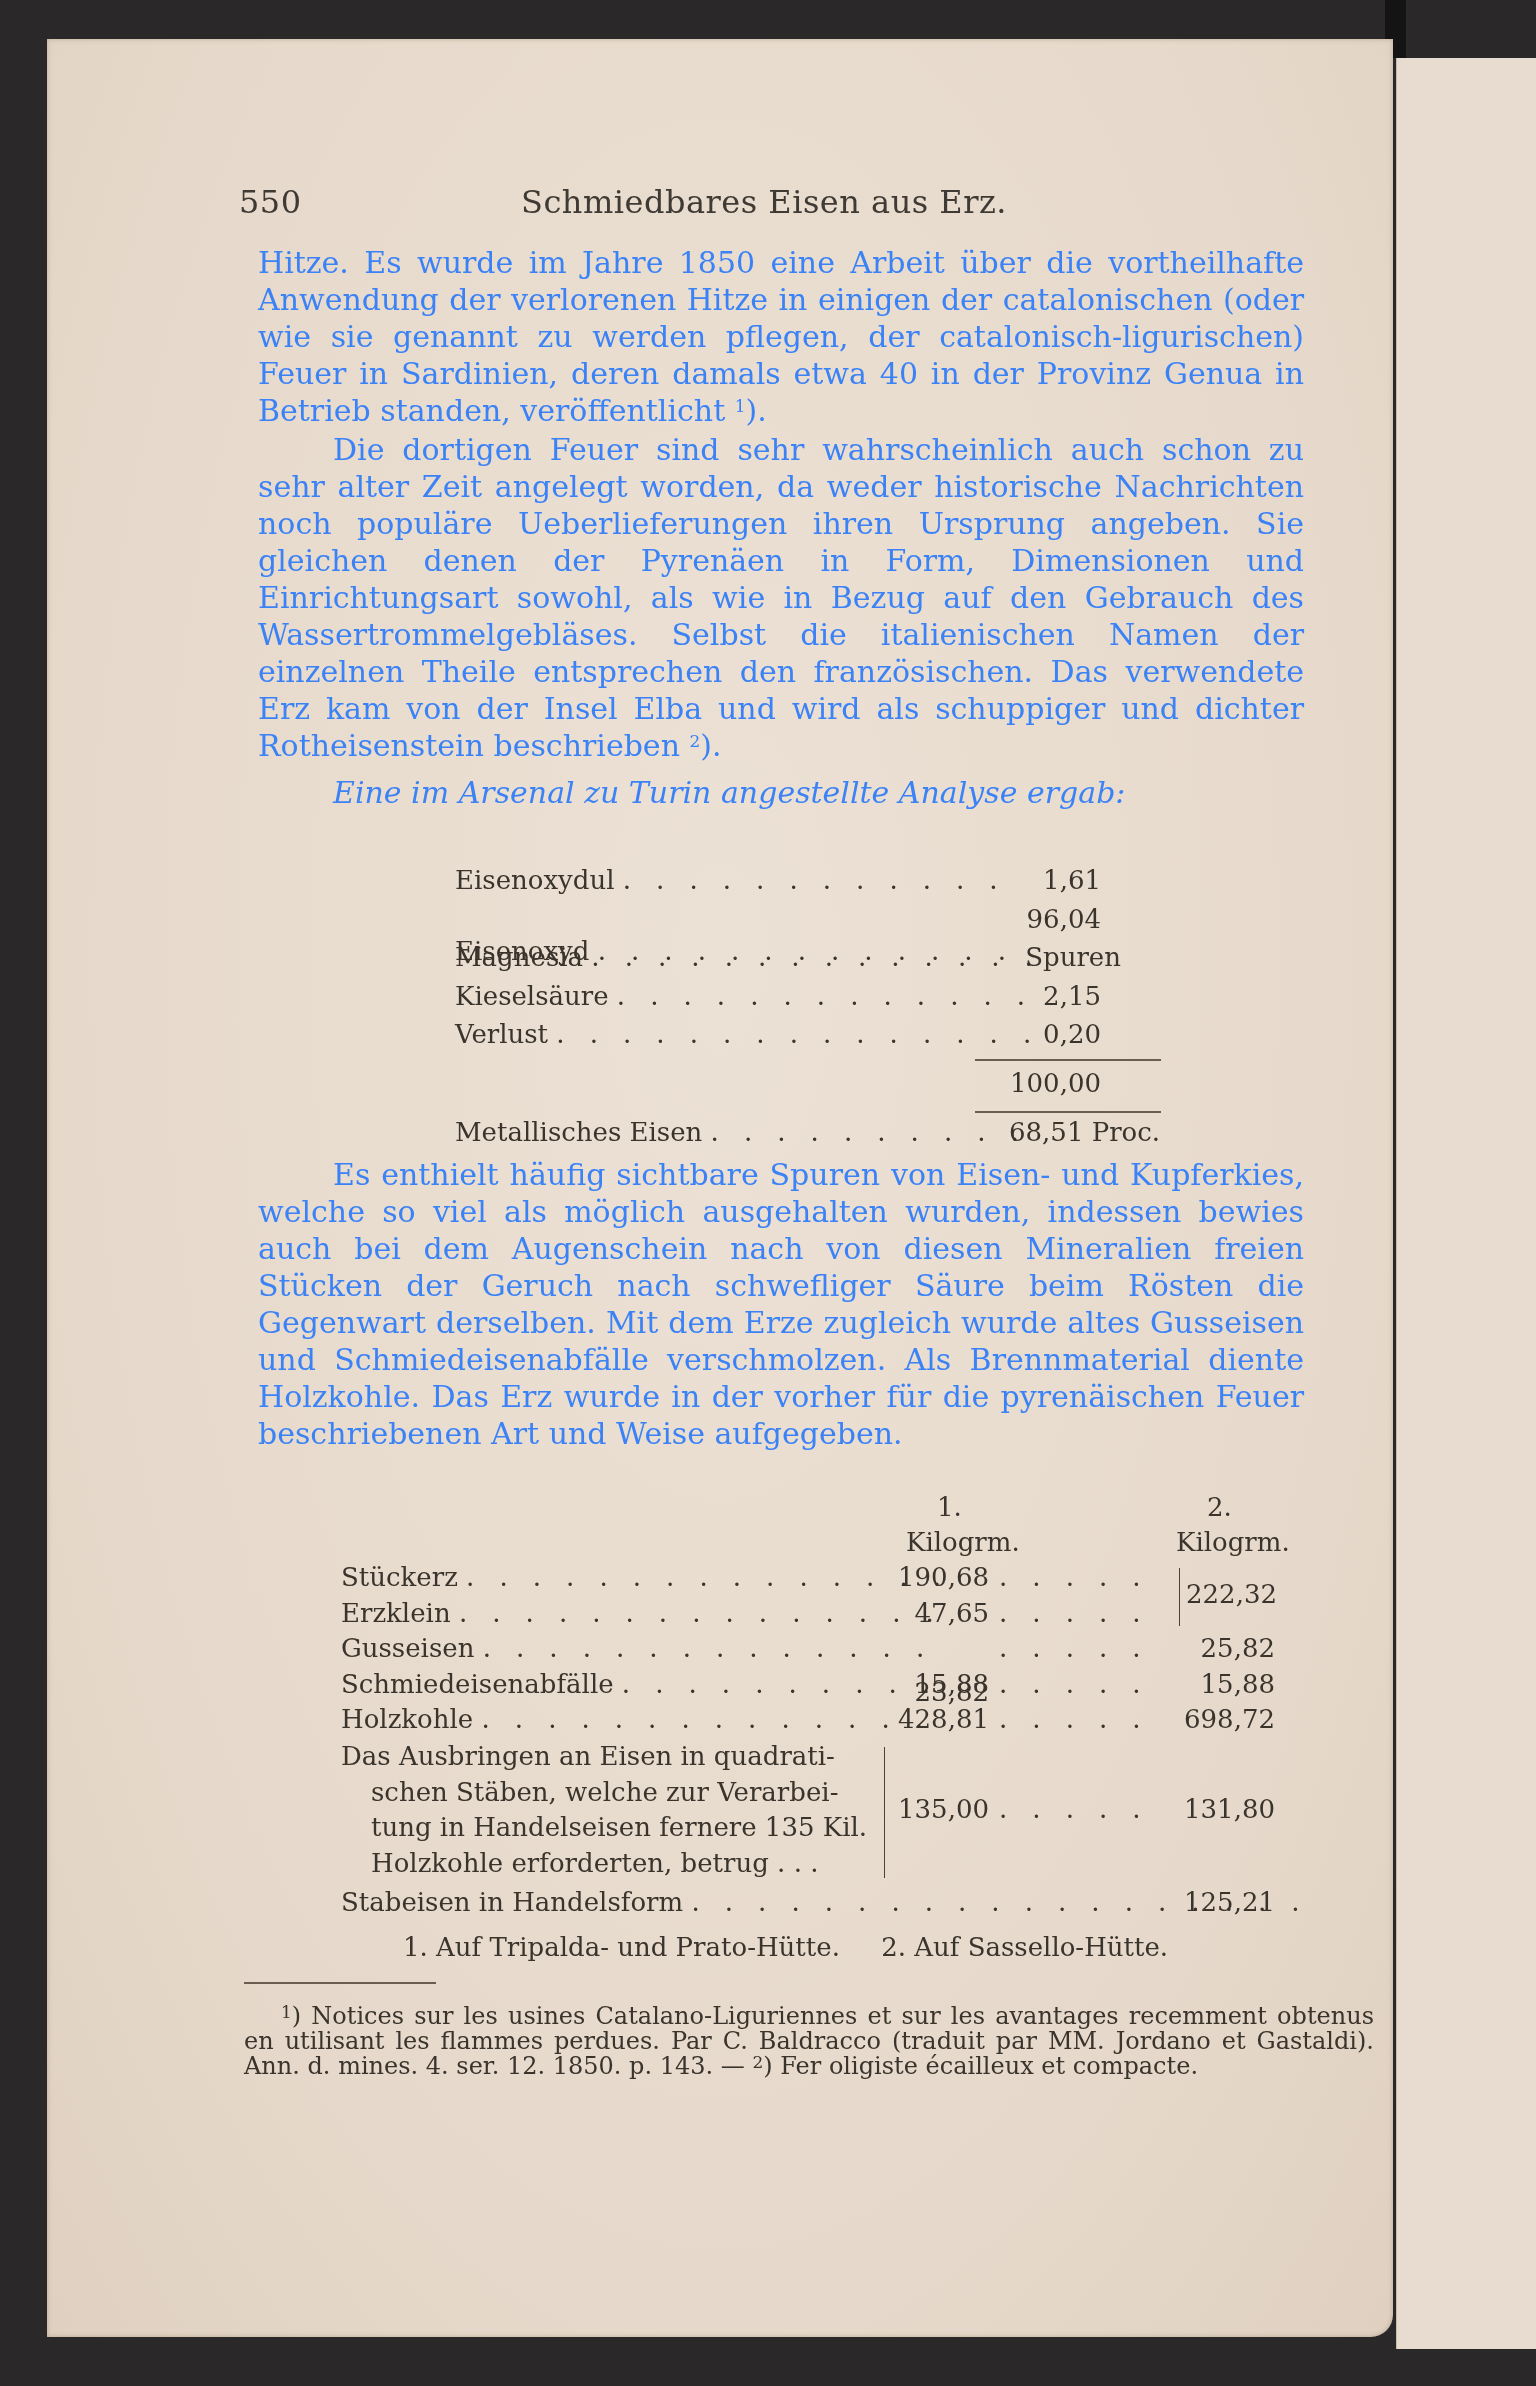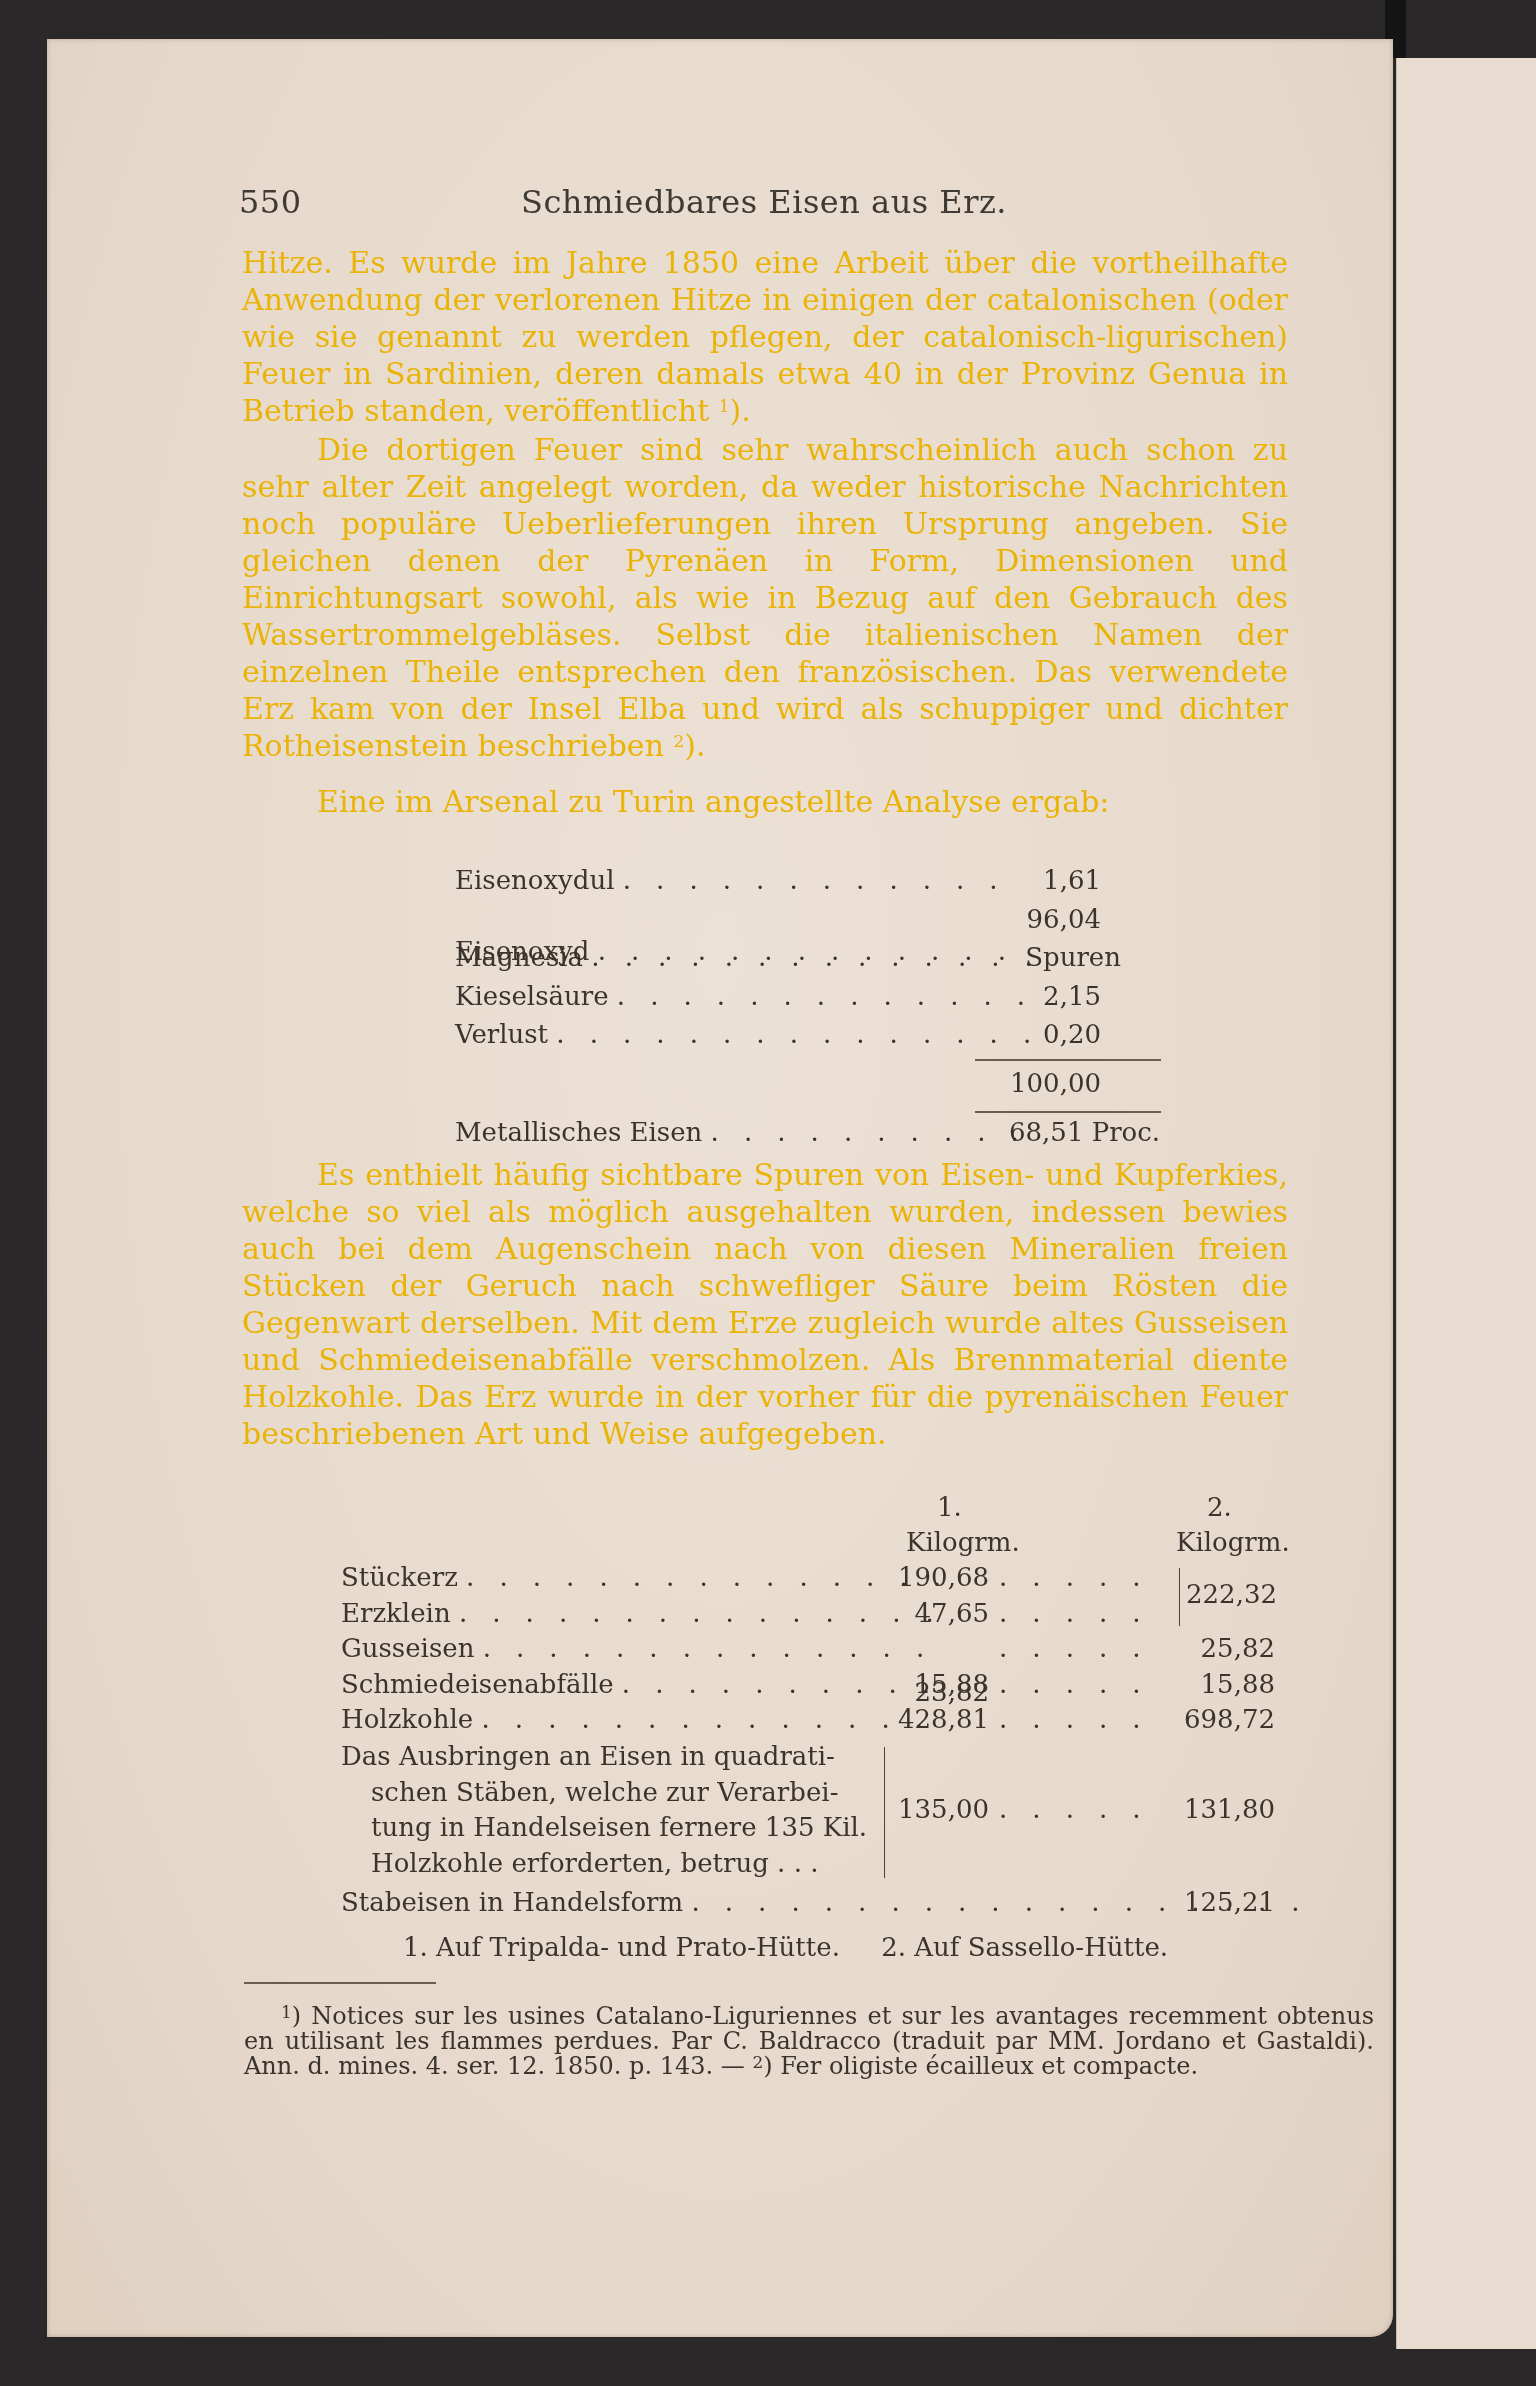--- a/index.html
+++ b/index.html
@@ -23,21 +23,21 @@
   .spine-tab {
     position:absolute; left:1385px; top:0; width:20.5px; height:58px; background:#141414;
   }
   .header {
     position:absolute; top:183px; left:239px; width:1050px; height:47px;
     font-size:32px; color:#3f3a33; letter-spacing:0.5px;
   }
   .header .pnum { position:absolute; left:0; top:0; }
   .header .running { position:absolute; left:0; right:0; text-align:center; top:0; }
   .text {
-    position:absolute; left:242px; width:1046px; color:#eab308;
+    position:absolute; left:258px; width:1046px; color:#3b82f6;
     font-size:30px; line-height:37px; text-align:justify;
   }
   .para p { margin:0; }
   .indent { text-indent:75px; }
   sup.fn { font-size:17px; vertical-align:top; position:relative; top:-3.7px; }
   .row { position:absolute; color:#3a342c; font-size:26px; white-space:nowrap; }
   .dots { letter-spacing:8.4px; }
   .num { position:absolute; text-align:right; }
   .rule { position:absolute; height:1.9px; background:#6a5e50; }
   .foot { font-size:24px; line-height:25px; color:#3a342c; }
@@ -52,21 +52,21 @@
 <div class="page"></div>
 
 <div class="header">
   <span class="pnum">550</span>
   <span class="running">Schmiedbares Eisen aus Erz.</span>
 </div>
 
 <div class="text para" style="top:244px;">
   <p><span>Hitze. Es wurde im Jahre 1850 eine Arbeit über die vortheilhafte Anwendung der verlorenen Hitze in einigen der catalonischen (oder wie sie genannt zu werden pflegen, der catalonisch-ligurischen) Feuer in Sardinien, deren damals etwa 40 in der Provinz Genua in Betrieb standen, veröffentlicht</span> <sup class="fn">1</sup>).</p>
   <p class="indent" style="margin-top:1.9px;"><span>Die dortigen Feuer sind sehr wahrscheinlich auch schon zu sehr alter Zeit angelegt worden, da weder historische Nachrichten noch populäre Ueberlieferungen ihren Ursprung angeben. Sie gleichen denen der Pyrenäen in Form, Dimensionen und Einrichtungsart sowohl, als wie in Bezug auf den Gebrauch des Wassertrommelgebläses. Selbst die italienischen Namen der einzelnen Theile entsprechen den französischen. Das verwendete Erz kam von der Insel Elba und wird als schuppiger und dichter Rotheisenstein beschrieben</span> <sup class="fn">2</sup>).</p>
-  <p class="indent" style="margin-top:19px;">Eine im Arsenal zu Turin angestellte Analyse ergab:</p>
+  <p class="indent" style="margin-top:10px;font-style:italic;">Eine im Arsenal zu Turin angestellte Analyse ergab:</p>
 </div>
 
 <div>
   <div class="row" style="top:865px;left:455px;"><span>Eisenoxydul</span> <span class="dots">. . . . . . . . . . . .</span></div>
   <div class="row num" style="top:865px;left:970px;width:131px;">1,61</div>
 
   <div class="row" style="top:904px;left:455px;margin-top:32px;"><span>Eisenoxyd</span> <span class="dots">. . . . . . . . . . . . .</span></div>
   <div class="row num" style="top:904px;left:970px;width:131px;">96,04</div>
 
   <div class="row" style="top:942px;left:455px;"><span>Magnesia</span> <span class="dots">. . . . . . . . . . . . . .</span></div>

